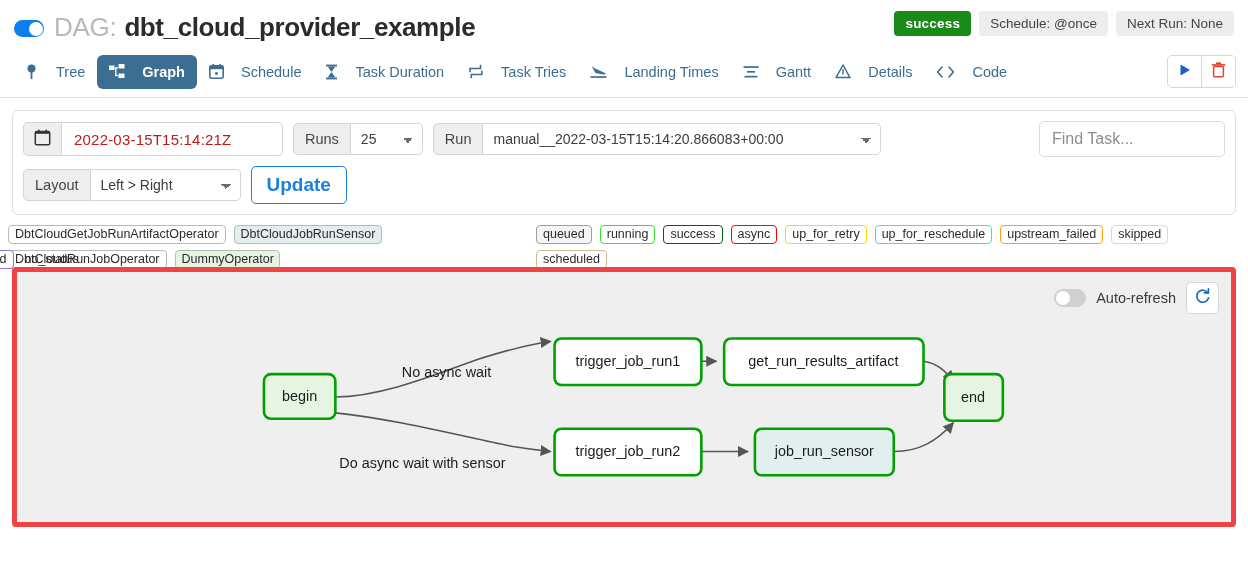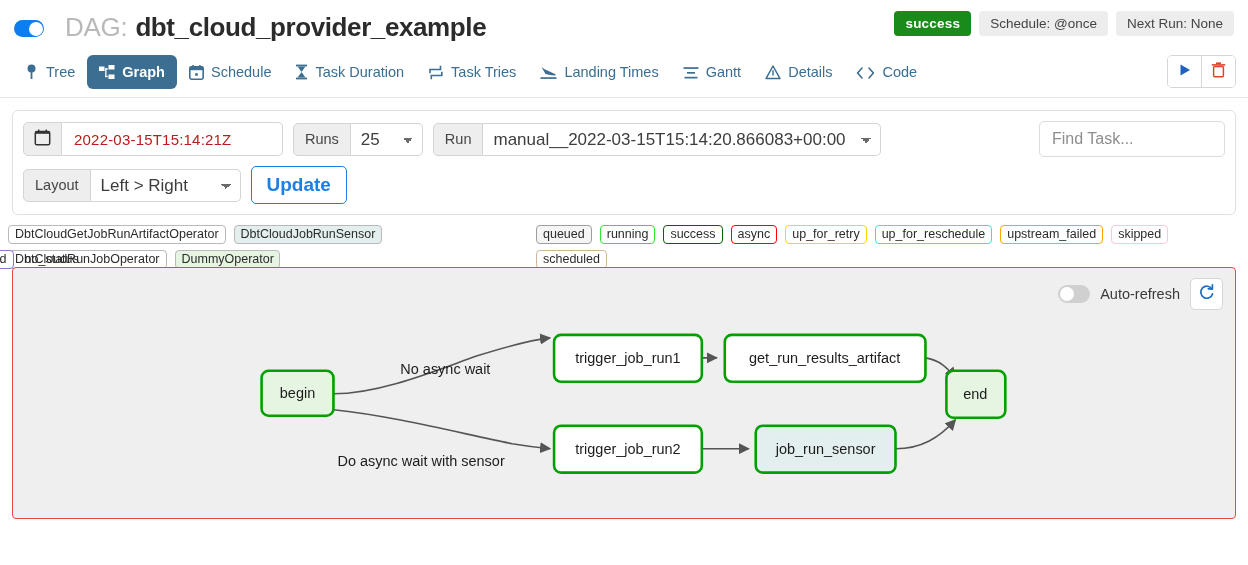--- a/index.html
+++ b/index.html
@@ -42,21 +42,20 @@
     width: 14px;
     height: 14px;
     border-radius: 50%;
     background: #ffffff;
   }
   .dag-label {
     font-size: 26px;
     color: #b9b9b9;
     font-weight: 400;
     letter-spacing: -0.3px;
-    margin-left: 11px;
   }
   .dag-name {
     font-size: 26px;
     color: #2b2b2b;
     font-weight: bold;
     margin-left: 8px;
     letter-spacing: -0.4px;
   }
   .header-spacer { flex: 1 1 auto; }
 
@@ -87,22 +86,22 @@
   .tabbar {
     display: flex;
     align-items: center;
     padding: 0 12px;
     height: 52px;
     border-bottom: 1px solid #e3e3e3;
     box-sizing: border-box;
   }
   .tab {
     display: flex;
-    align-items: flex-end;
-    gap: 7px;
+    align-items: center;
+    gap: 17px;
     font-size: 14.5px;
     color: #3c6e91;
     padding: 9px 12px;
     border-radius: 6px;
     cursor: pointer;
     white-space: nowrap;
   }
   .tab.active {
     background: #3c6e91;
     color: #ffffff;
@@ -170,21 +169,21 @@
     font-family: "Liberation Sans", sans-serif;
     color: #b91c1c;
     padding: 7px 12px;
     outline: none;
     letter-spacing: 0.2px;
   }
   .ctl-select {
     border: 1px solid #d4d4d4;
     border-left: none;
     background: #ffffff;
-    font-size: 17px;
+    font-size: 14px;
     font-family: "Liberation Sans", sans-serif;
     color: #3d3d3d;
     padding: 6px 26px 6px 10px;
     outline: none;
     appearance: none;
     -webkit-appearance: none;
     background-image:
       linear-gradient(45deg, transparent 50%, #6b6b6b 50%),
       linear-gradient(135deg, #6b6b6b 50%, transparent 50%);
     background-position:
@@ -260,21 +259,21 @@
   }
   .pill.no-border {
     border-color: transparent;
     background: transparent;
     padding-left: 2px;
   }
 
   
   .graph-wrap {
     margin: 0 12px 0 12px;
-    border: 1px solid #ef4444;
+    border: 5px solid #ef4444;
     border-radius: 4px;
     background: #efefef;
     height: 250px;
     position: relative;
     overflow: hidden;
   }
   .graph-toolbar {
     position: absolute;
     top: 10px;
     right: 12px;

